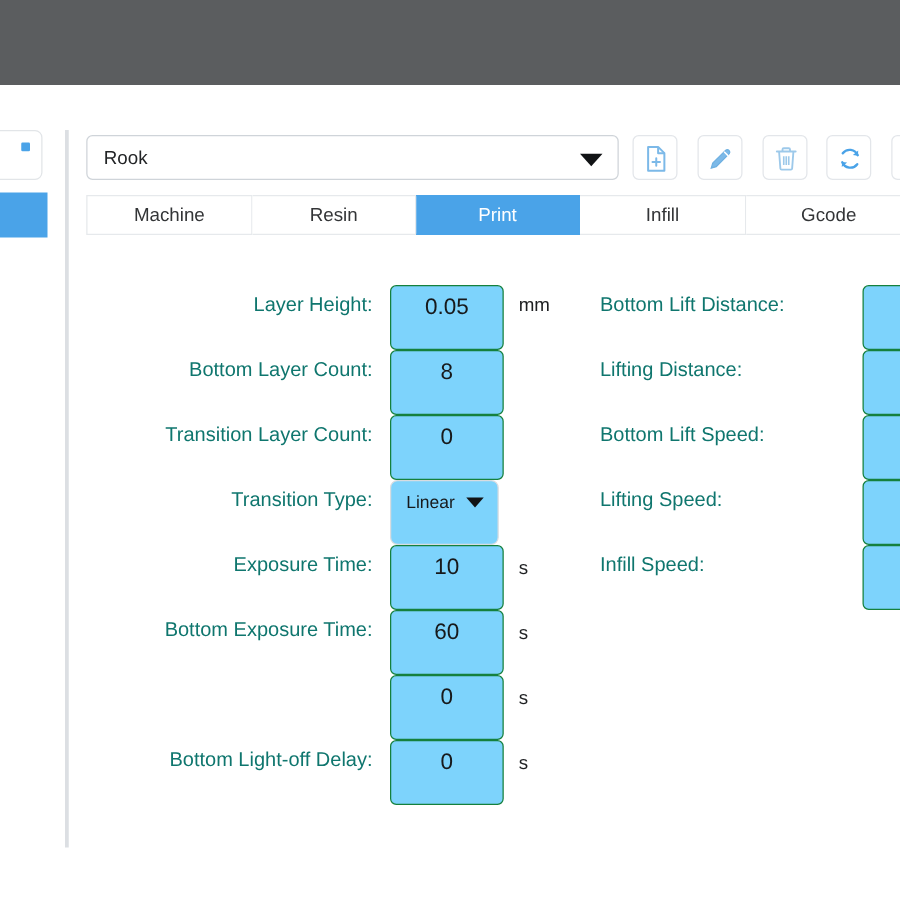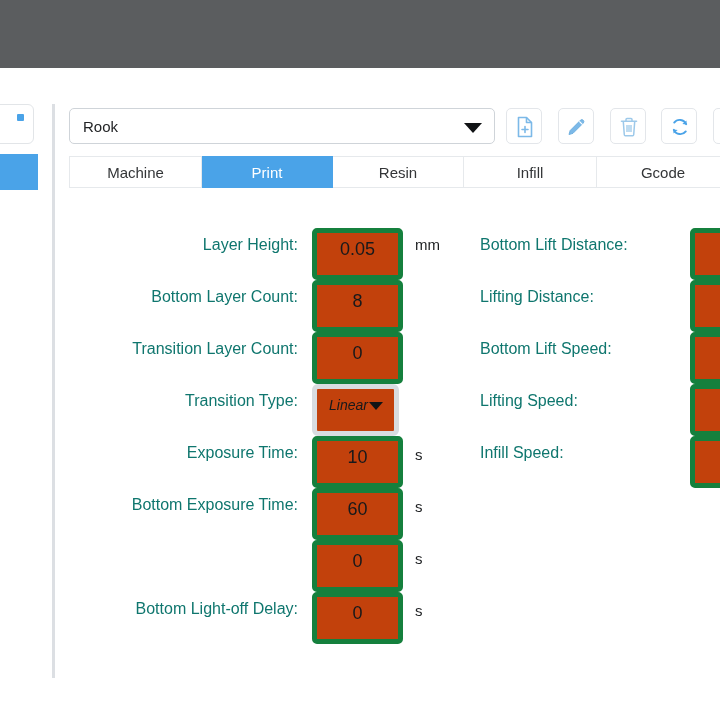--- a/index.html
+++ b/index.html
@@ -84,21 +84,21 @@
   
   .form { position: absolute; left: 0; top: 0; width: 720px; height: 720px; }
 
   .row { position: absolute; height: 34px; }
   .row .lbl {
     position: absolute; right: 0; top: 0; line-height: 34px;
     font-size: 16px; color: #0f766e; white-space: nowrap;
   }
   .field {
     position: absolute; height: 52px;
-    background: #c2410c; border: 5px solid #15803d; border-radius: 5px;
+    background: #7dd3fc; border: 1px solid #15803d; border-radius: 5px;
   }
   .field .val {
     display: block; width: 100%; line-height: 32px; text-align: center;
     font-size: 18px; color: #17191b;
   }
   .field.select .val { font-size: 14px; text-align: left; padding-left: 12px; }
   .field.select { border-color: #d8dce0; border-radius: 6px; }
   .sel-arrow {
     position: absolute; right: 11px; top: 13px;
     width: 0; height: 0;
@@ -157,22 +157,22 @@
       <path d="M17.2 8.2 A7 7 0 0 0 5.2 6.6" fill="none" stroke="#4aa3e8" stroke-width="1.9" stroke-linecap="round"></path>
       <path d="M4.8 13.8 A7 7 0 0 0 16.8 15.4" fill="none" stroke="#4aa3e8" stroke-width="1.9" stroke-linecap="round"></path>
       <path d="M17.6 4.4 l-.3 4.1 -4-.5 z" fill="#4aa3e8"></path>
       <path d="M4.4 17.6 l.3-4.1 4 .5 z" fill="#4aa3e8"></path>
     </svg>
   </div>
   <div class="tool-btn" style="left:713px;"></div>
 
   <div class="tabs">
     <div class="tab" style="width:133px;">Machine</div>
+    <div class="tab" style="width:131px;">Resin</div>
     <div class="tab active" style="width:131px;">Print</div>
-    <div class="tab" style="width:131px;">Resin</div>
     <div class="tab" style="width:133px;">Infill</div>
     <div class="tab" style="width:133px;">Gcode</div>
   </div>
 
   <div class="form">
 
     <div class="row" style="left:60px; top:228px; width:238px;">
       <span class="lbl">Layer Height:</span>
     </div>
     <div class="field" style="left:312px; top:228px; width:91px;">
@@ -190,21 +190,21 @@
     <div class="row" style="left:60px; top:332px; width:238px;">
       <span class="lbl">Transition Layer Count:</span>
     </div>
     <div class="field" style="left:312px; top:332px; width:91px;">
       <span class="val">0</span>
     </div>
 
     <div class="row" style="left:60px; top:384px; width:238px;">
       <span class="lbl">Transition Type:</span>
     </div>
-    <div class="field select" style="left:312px; top:384px; width:87px;font-style:italic;">
+    <div class="field select" style="left:312px; top:384px; width:87px;">
       <span class="val">Linear</span>
       <span class="sel-arrow"></span>
     </div>
 
     <div class="row" style="left:60px; top:436px; width:238px;">
       <span class="lbl">Exposure Time:</span>
     </div>
     <div class="field" style="left:312px; top:436px; width:91px;">
       <span class="val">10</span>
     </div>

